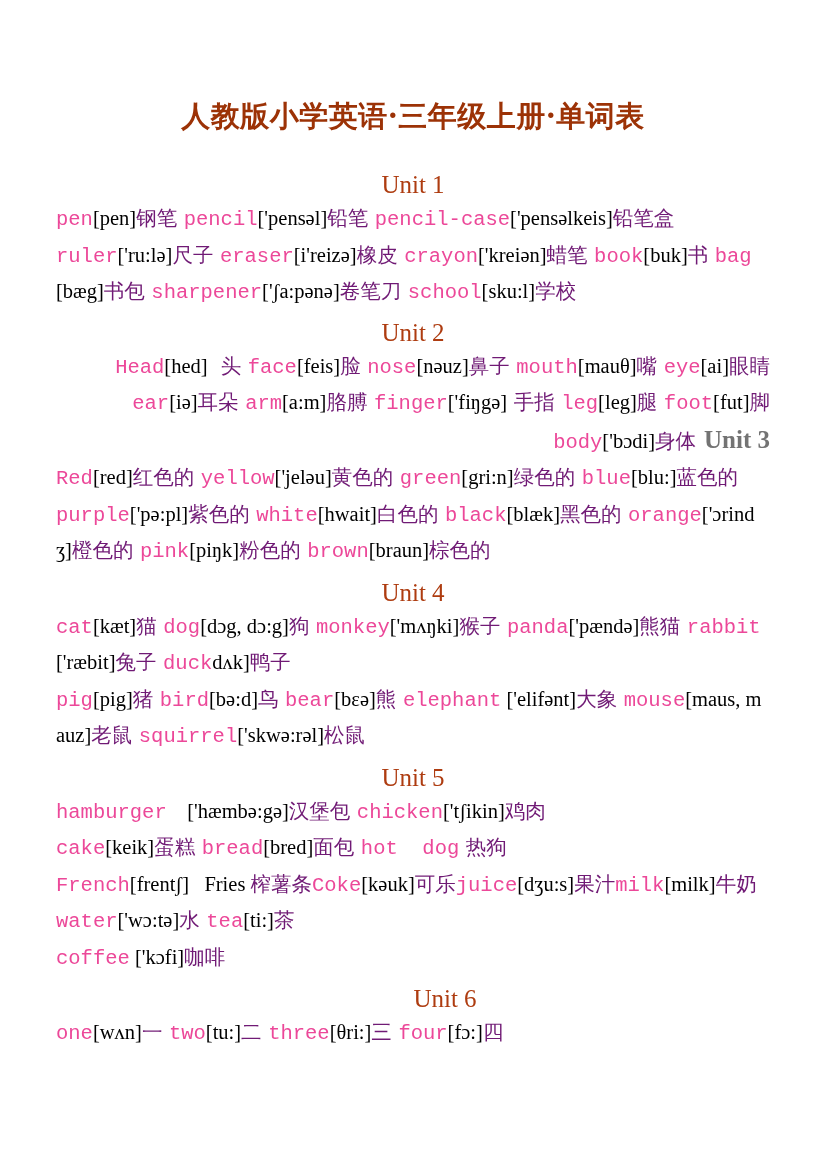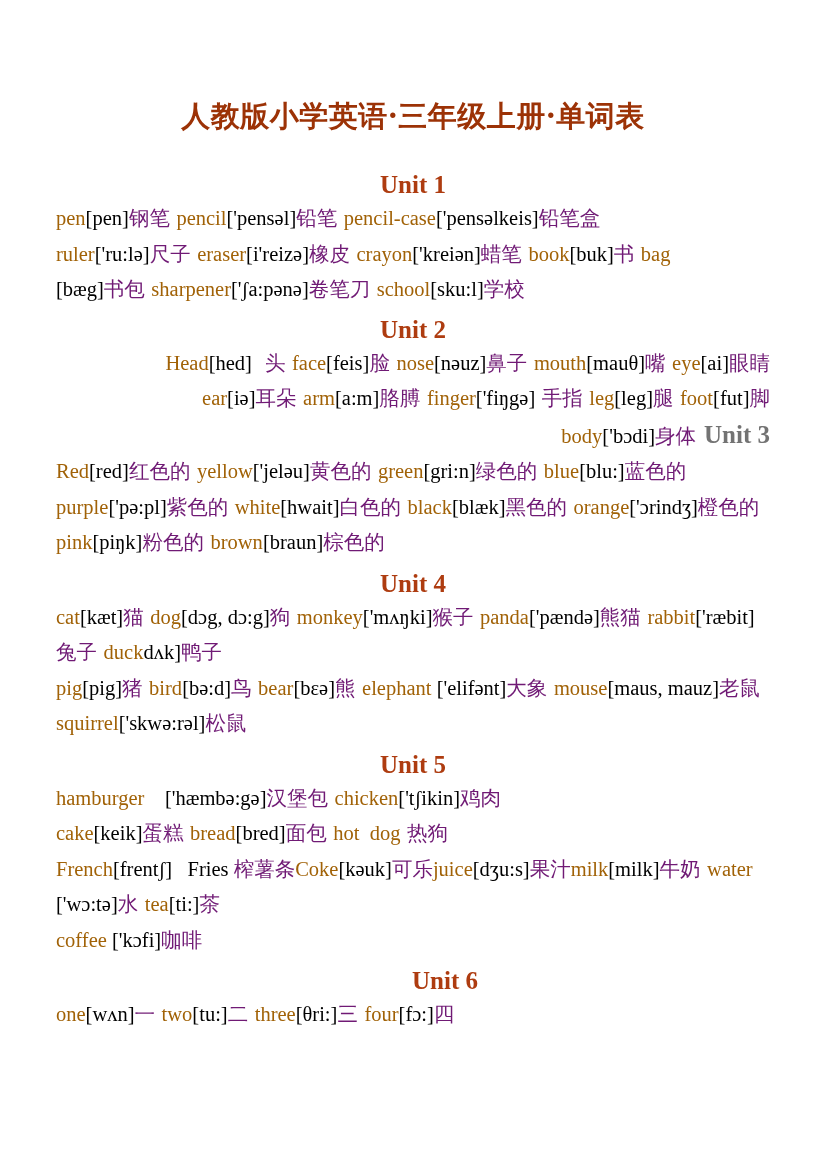--- a/index.html
+++ b/index.html
@@ -33,21 +33,21 @@
     font-size: 29px;
     line-height: 40px;
     color: #9c3206;
     letter-spacing: 0.5px;
   }
 
   
   .unit-head {
     text-align: center;
     font-family: "Liberation Serif", "DejaVu Serif", serif;
-    font-weight: bold;
+    font-weight: normal;
     font-size: 25px;
     line-height: 32px;
     color: #ae3c10;
   }
   .unit-head.u1 { margin-top: 33px; }
   .unit-head.u2 { margin-top: 6px; }
   .unit-head.u4 { margin-top: 7px; }
   .unit-head.u5 { margin-top: 7px; }
   .unit-head.u6 { margin-top: 7px; padding-left: 64px; }
 
@@ -66,21 +66,21 @@
     font-family: "Liberation Serif", "DejaVu Serif", serif;
     font-size: 20.5px;
     line-height: 35.5px;
     color: #000000;
     white-space: pre-wrap;
     word-break: break-all;
   }
   .line.left   { text-align: left; }
   .line.center { text-align: right; }
 
-  .w { color: #a16207; }      
+  .w { color: #ec4899; font-family: Liberation Mono, monospace; }      
   .p { color: #000000; }      
   .c { color: #701a75; }      
 
   
   .c, .cjk {
     font-family: "DejaVu Serif", "Liberation Serif", serif;
   }
 </style>
 </head>
 <body>

